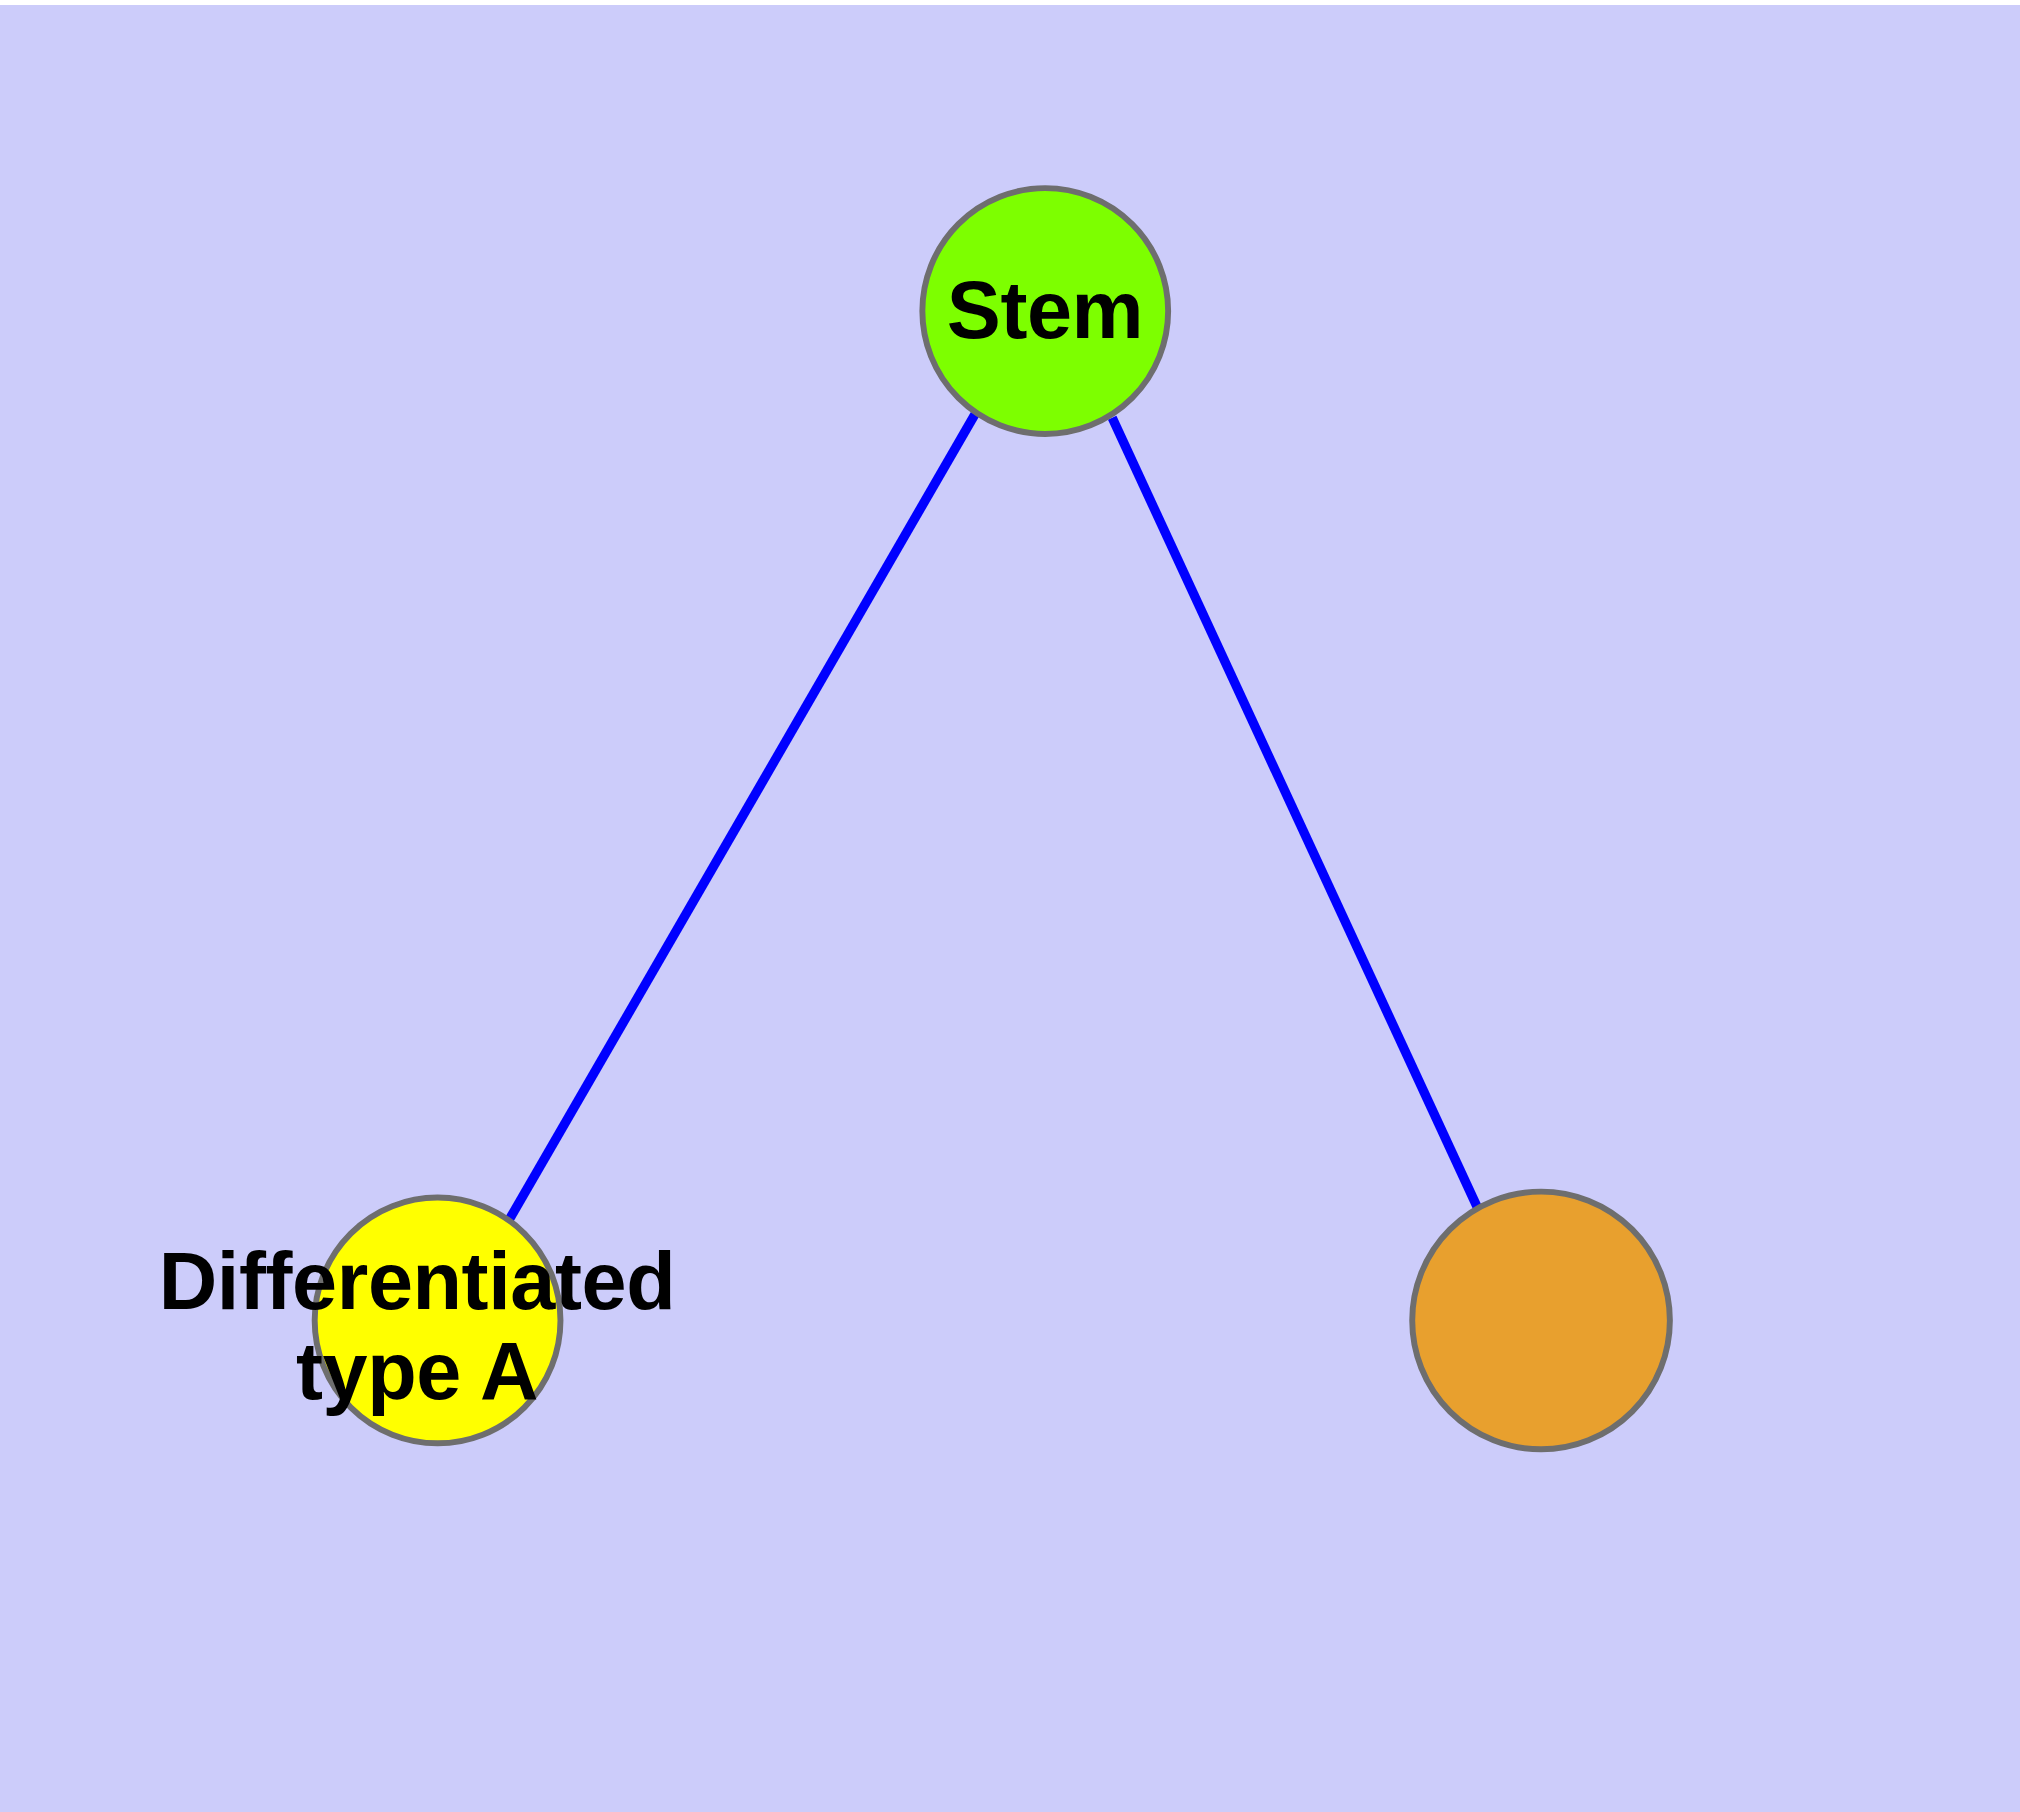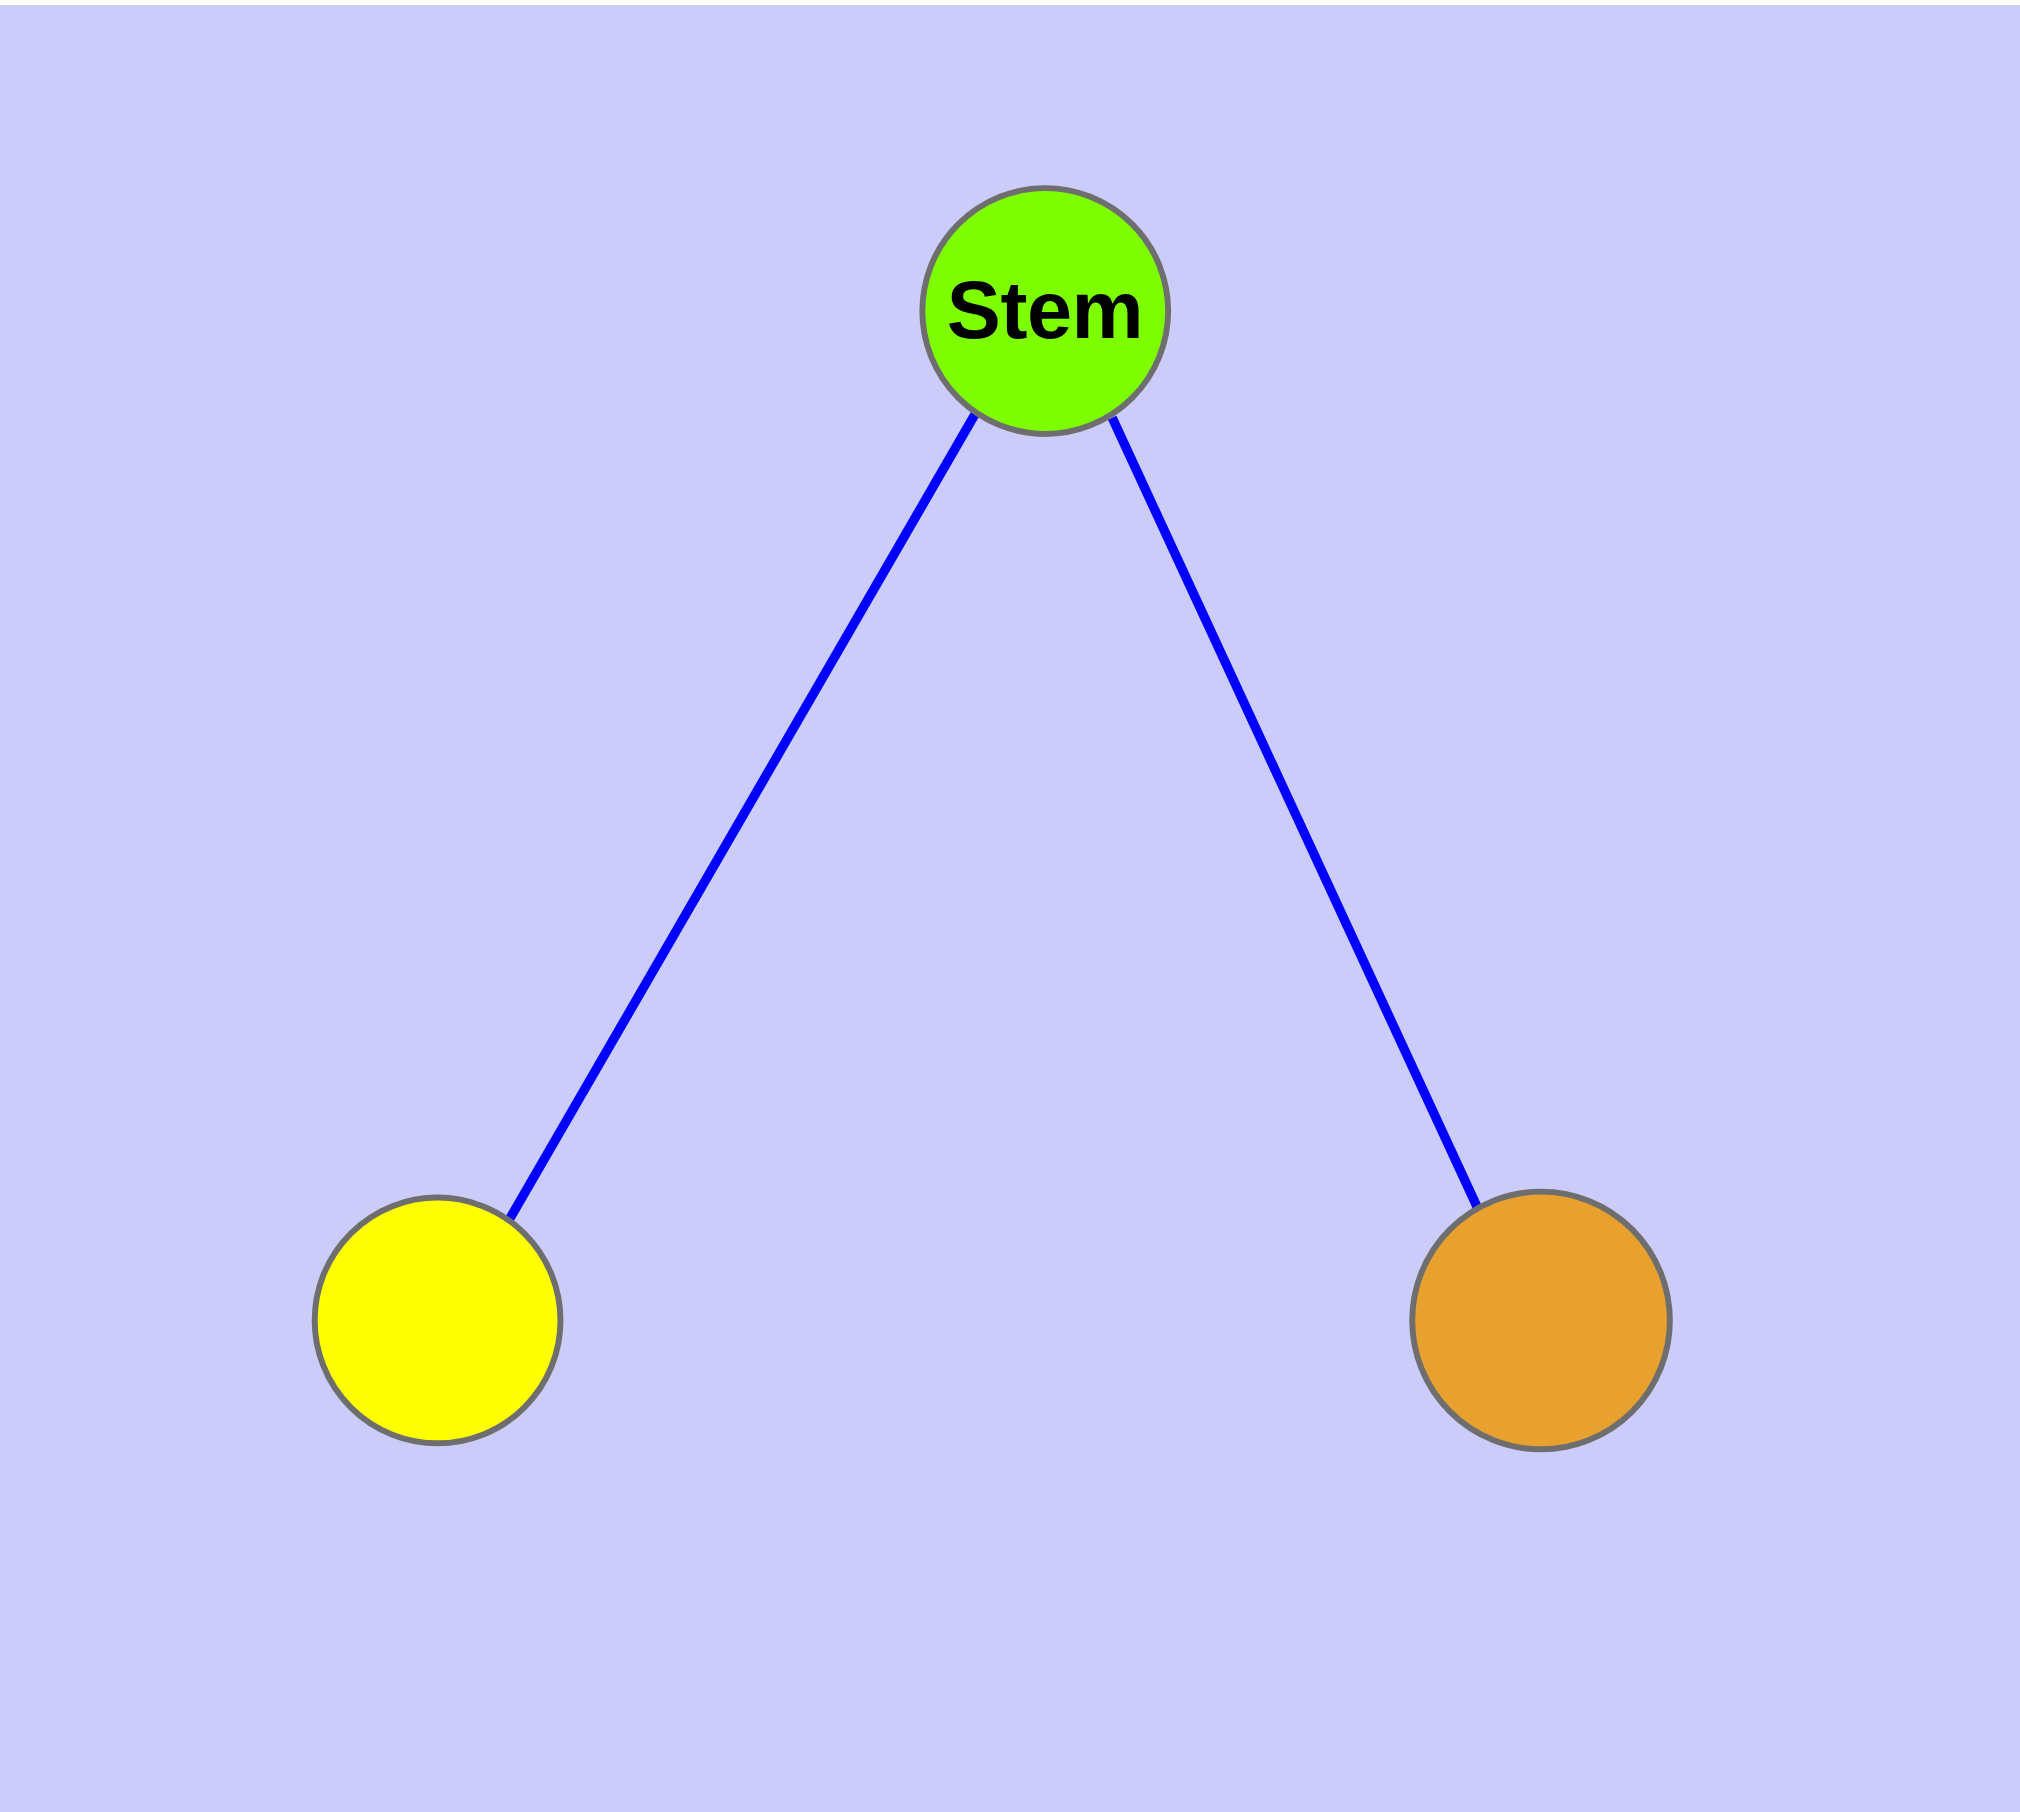--- a/index.html
+++ b/index.html
@@ -66,16 +66,18 @@
 
     <g>
       <circle cx="1233" cy="367" r="145" fill="#7dff00" stroke="#6e6e6e" stroke-width="7"></circle>
       <circle cx="516" cy="1558" r="145" fill="#ffff00" stroke="#6e6e6e" stroke-width="7"></circle>
       <circle cx="1818" cy="1558" r="152" fill="#e8a02e" stroke="#6e6e6e" stroke-width="7"></circle>
     </g>
   </svg>
 
   <div class="node-label label-stem" style="left:1045px; top:311px;">Stem</div>
 
+  <div class="node-label label-branch" style="left:417px; top:1326px;"><span>Differentiated</span>
+<span>type A</span></div>
 
 
 </div>
 
 
 </body></html>

